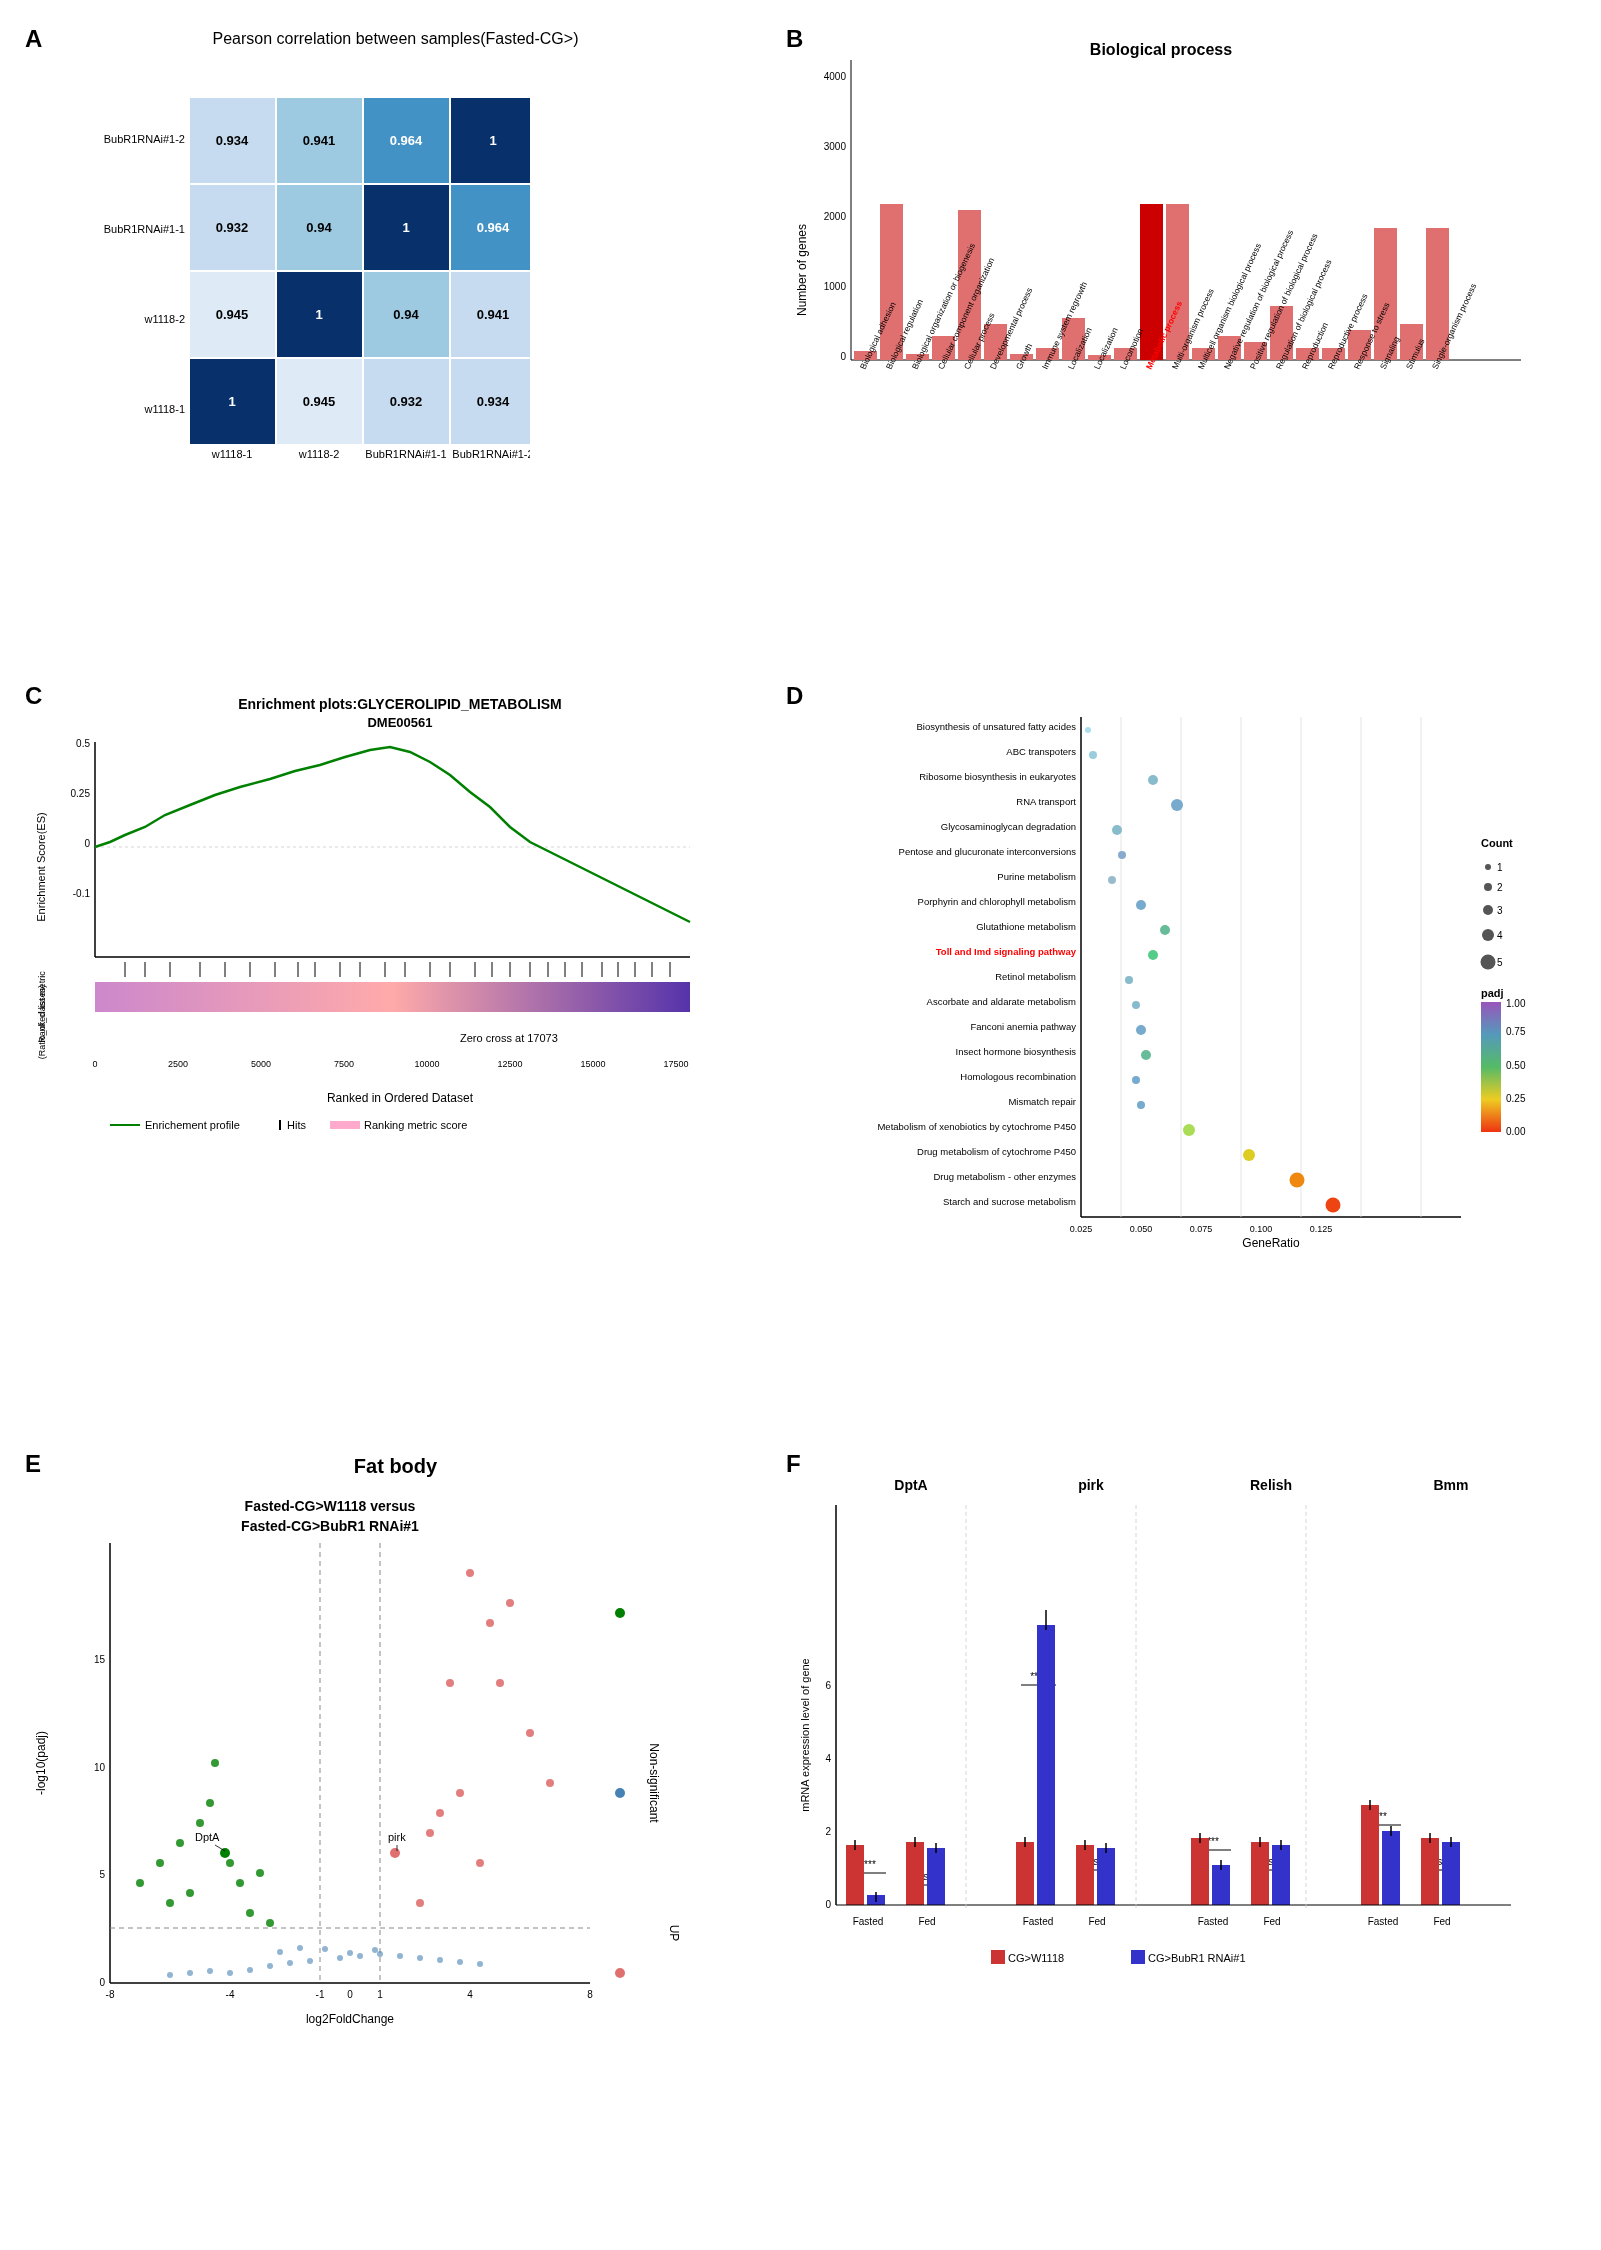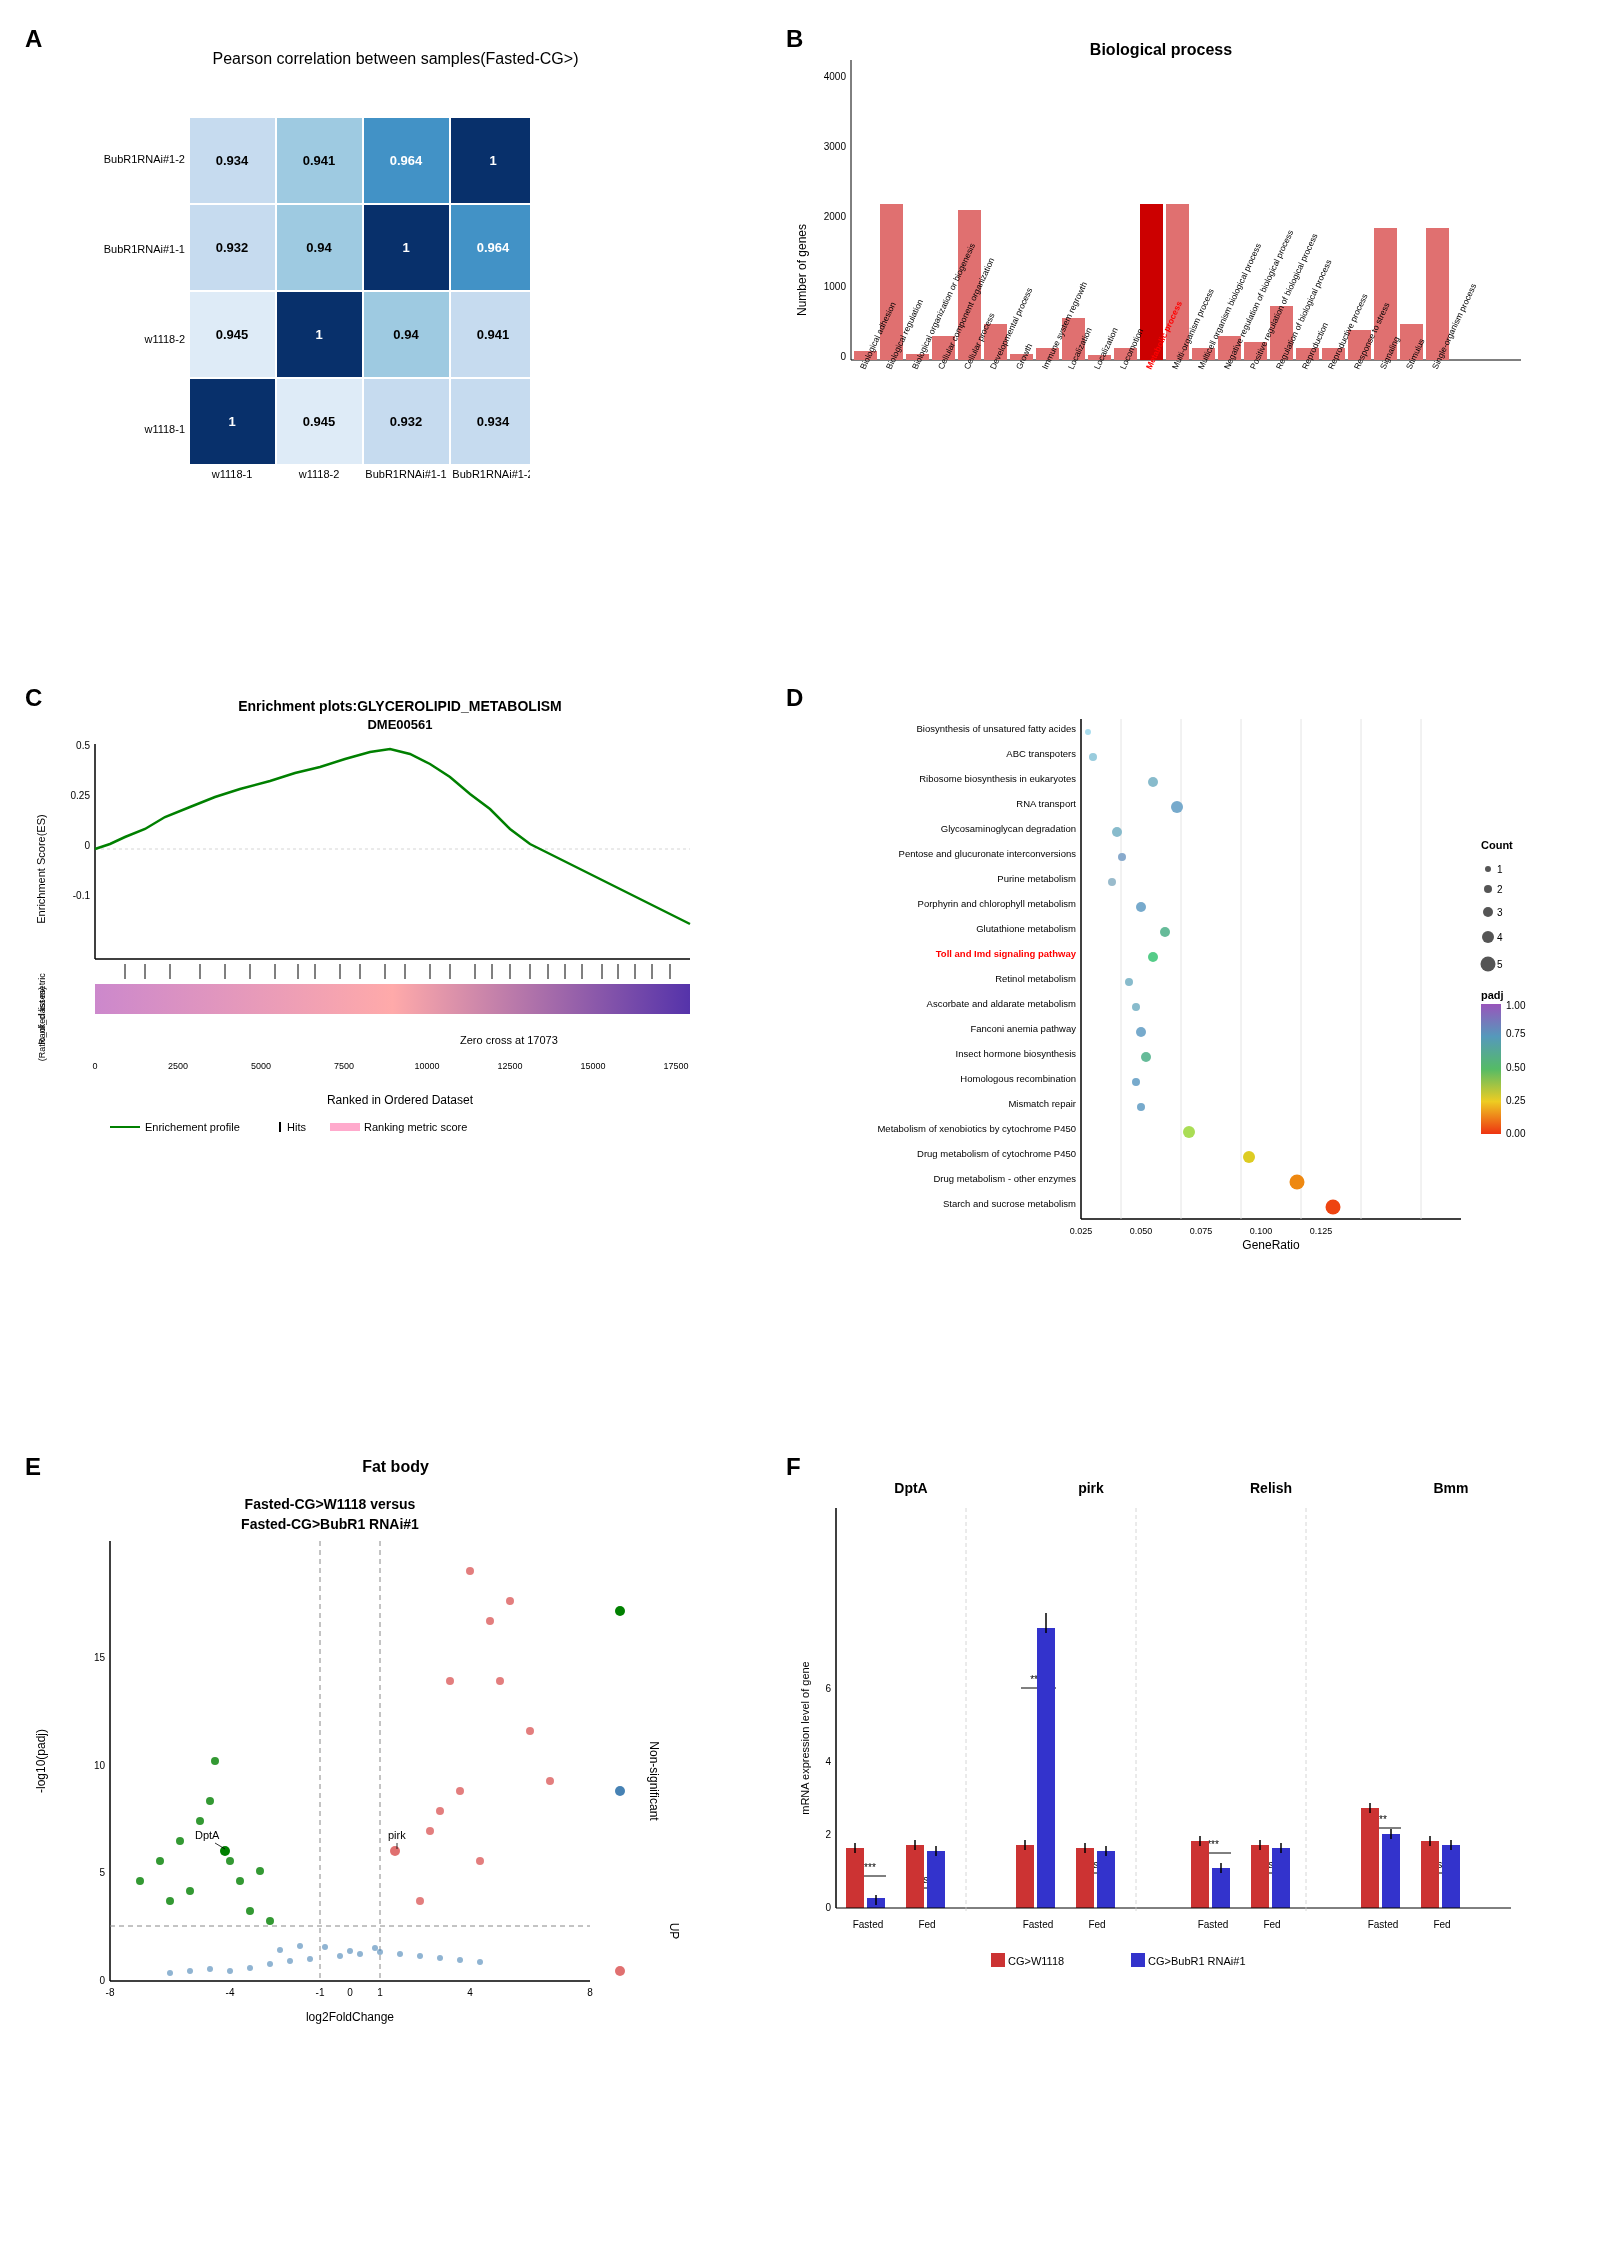--- a/index.html
+++ b/index.html
@@ -35,21 +35,20 @@
       font-weight: bold;
       position: absolute;
       top: 5px;
       left: 5px;
     }
 
     .panel-title {
       text-align: center;
       font-size: 16px;
       margin-bottom: 10px;
-      margin-top: 20px;
     }
 
     
     .panel-b {
       grid-column: 2;
       grid-row: 1;
       padding: 10px;
       position: relative;
     }
 
@@ -80,21 +79,21 @@
     
     .panel-f {
       grid-column: 2;
       grid-row: 3;
       padding: 10px;
       position: relative;
     }
 
     .fat-body-label {
       text-align: center;
-      font-size: 16px;
+      font-size: 20px;
       font-weight: bold;
       margin-bottom: 5px;
     }
 
     svg text {
       font-family: Arial, sans-serif;
     }
   </style>
 </head>
 <body>

